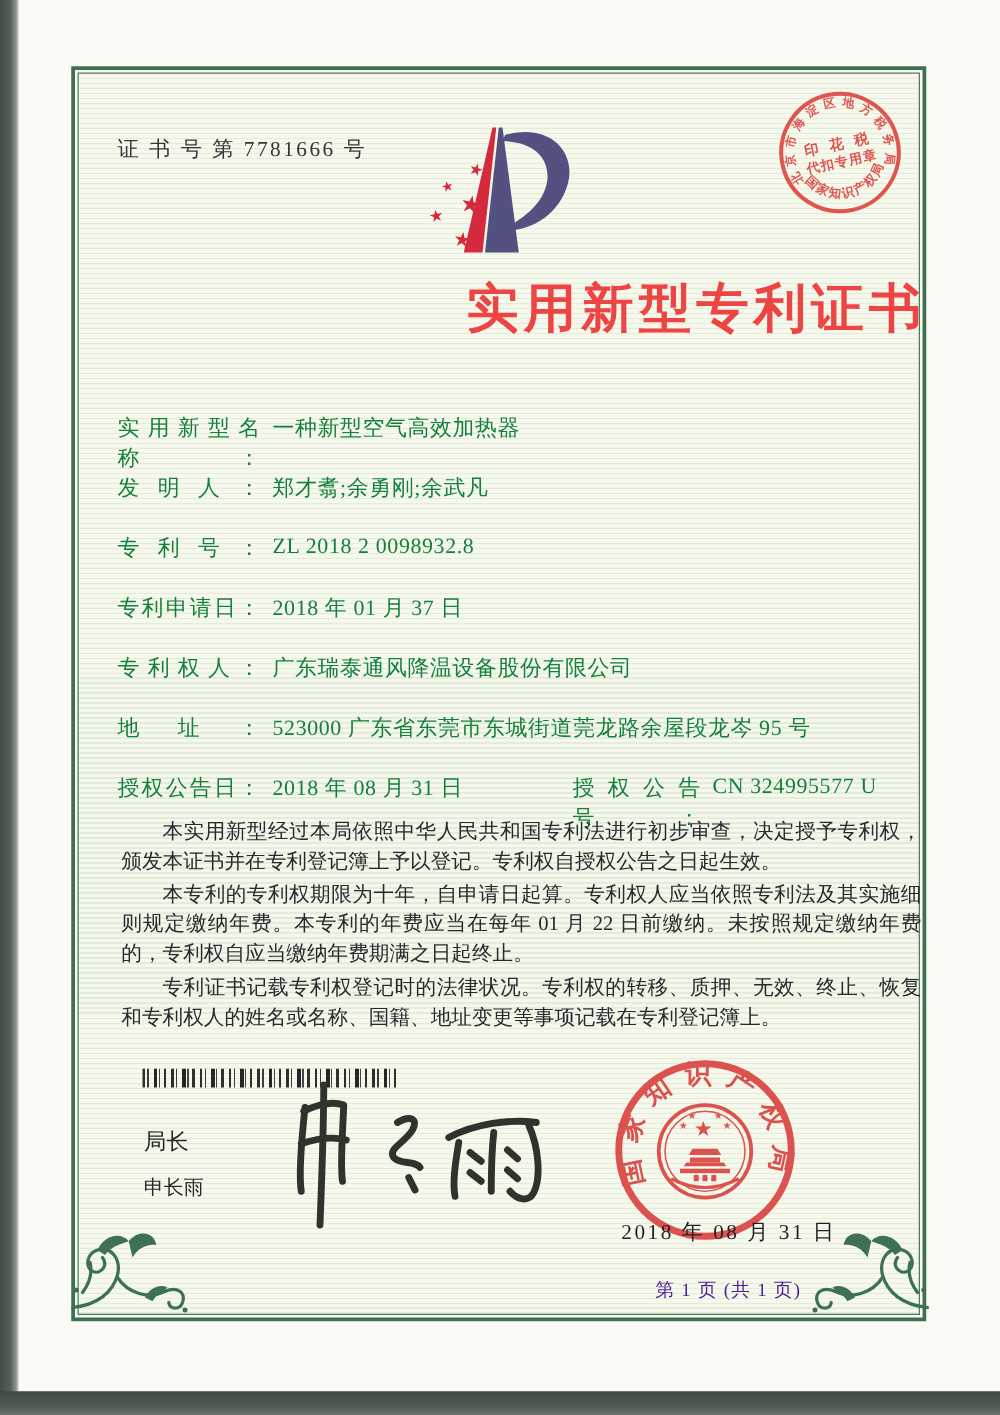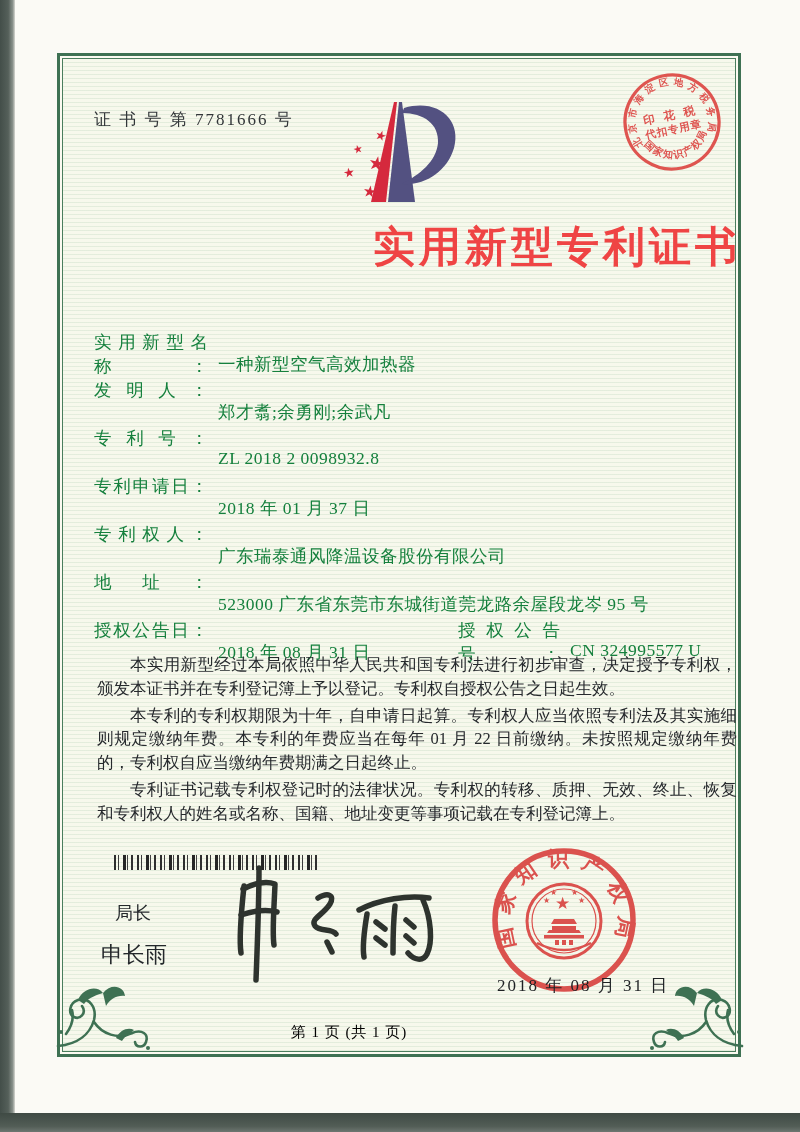--- a/index.html
+++ b/index.html
@@ -28,41 +28,41 @@
   }
   .cert-no{position:absolute;left:94px;top:108px;font-size:17px;letter-spacing:2px;color:#323639;}
   .logo{position:absolute;left:336px;top:98px;}
   .title{
     position:absolute;left:57px;width:684px;top:219px;text-align:right;
     font-size:42px;font-weight:700;color:#ef4444;letter-spacing:4px;
   }
   .fields{position:absolute;left:94px;top:330px;width:620px;}
   .field-row{height:48px;display:flex;align-items:flex-start;position:relative;font-size:17.5px;color:#15803d;}
   .f-label{display:inline-block;width:114px;text-align:justify;text-align-last:justify;flex:none;}
-  .f-value{margin-left:10px;letter-spacing:.5px;white-space:nowrap;margin-top:22px;}
+  .f-value{margin-left:10px;letter-spacing:.5px;white-space:nowrap;}
   .grant-group{position:absolute;left:364px;top:0;display:flex;}
   .grant-group .f-label{width:102px;}
   .paragraphs{
     position:absolute;left:94px;top:650px;width:646px;
     font-size:16.5px;line-height:23.8px;text-align:justify;color:#26292d;
   }
   .paragraphs p{margin:3px;text-indent:2em;}
   .barcode{
     position:absolute;left:114px;top:855px;width:205px;height:15px;
     background:repeating-linear-gradient(90deg,
       #2e2e2e 0 2px,transparent 2px 4px,#3c3c3c 4px 5px,transparent 5px 9px,
       #262626 9px 12px,transparent 12px 13px,#444 13px 14px,transparent 14px 17px,
       #303030 17px 19px,transparent 19px 23px);
   }
   .director-title{position:absolute;left:115px;top:901px;font-size:18px;font-family:Liberation Sans, sans-serif;color:#24282b;}
-  .director-name{position:absolute;left:101px;top:940px;font-size:22px;font-family:Liberation Mono, monospace;color:#24282b;}
+  .director-name{position:absolute;left:115px;top:940px;font-size:16px;font-family:Liberation Mono, monospace;color:#24282b;}
   .signature{position:absolute;left:222px;top:856px;}
   .office-seal{position:absolute;left:489px;top:845px;}
   .issue-date{position:absolute;left:497px;top:974px;font-size:17px;letter-spacing:2px;color:#1e2124;}
-  .page-footer{position:absolute;left:57px;width:584px;top:1023px;text-align:center;font-size:15px;letter-spacing:1px;color:#000000;}
+  .page-footer{position:absolute;left:57px;width:584px;top:1023px;text-align:right;font-size:15px;letter-spacing:1px;color:#4c1d95;}
   .tax-stamp{position:absolute;left:620px;top:70px;transform:rotate(-12deg);}
   .flourish{position:absolute;}
   .flourish.bl{left:56px;top:982px;}
   .flourish.br{left:648px;top:982px;transform:scaleX(-1);}
 </style>
 </head>
 <body>
 
 <div>
 

